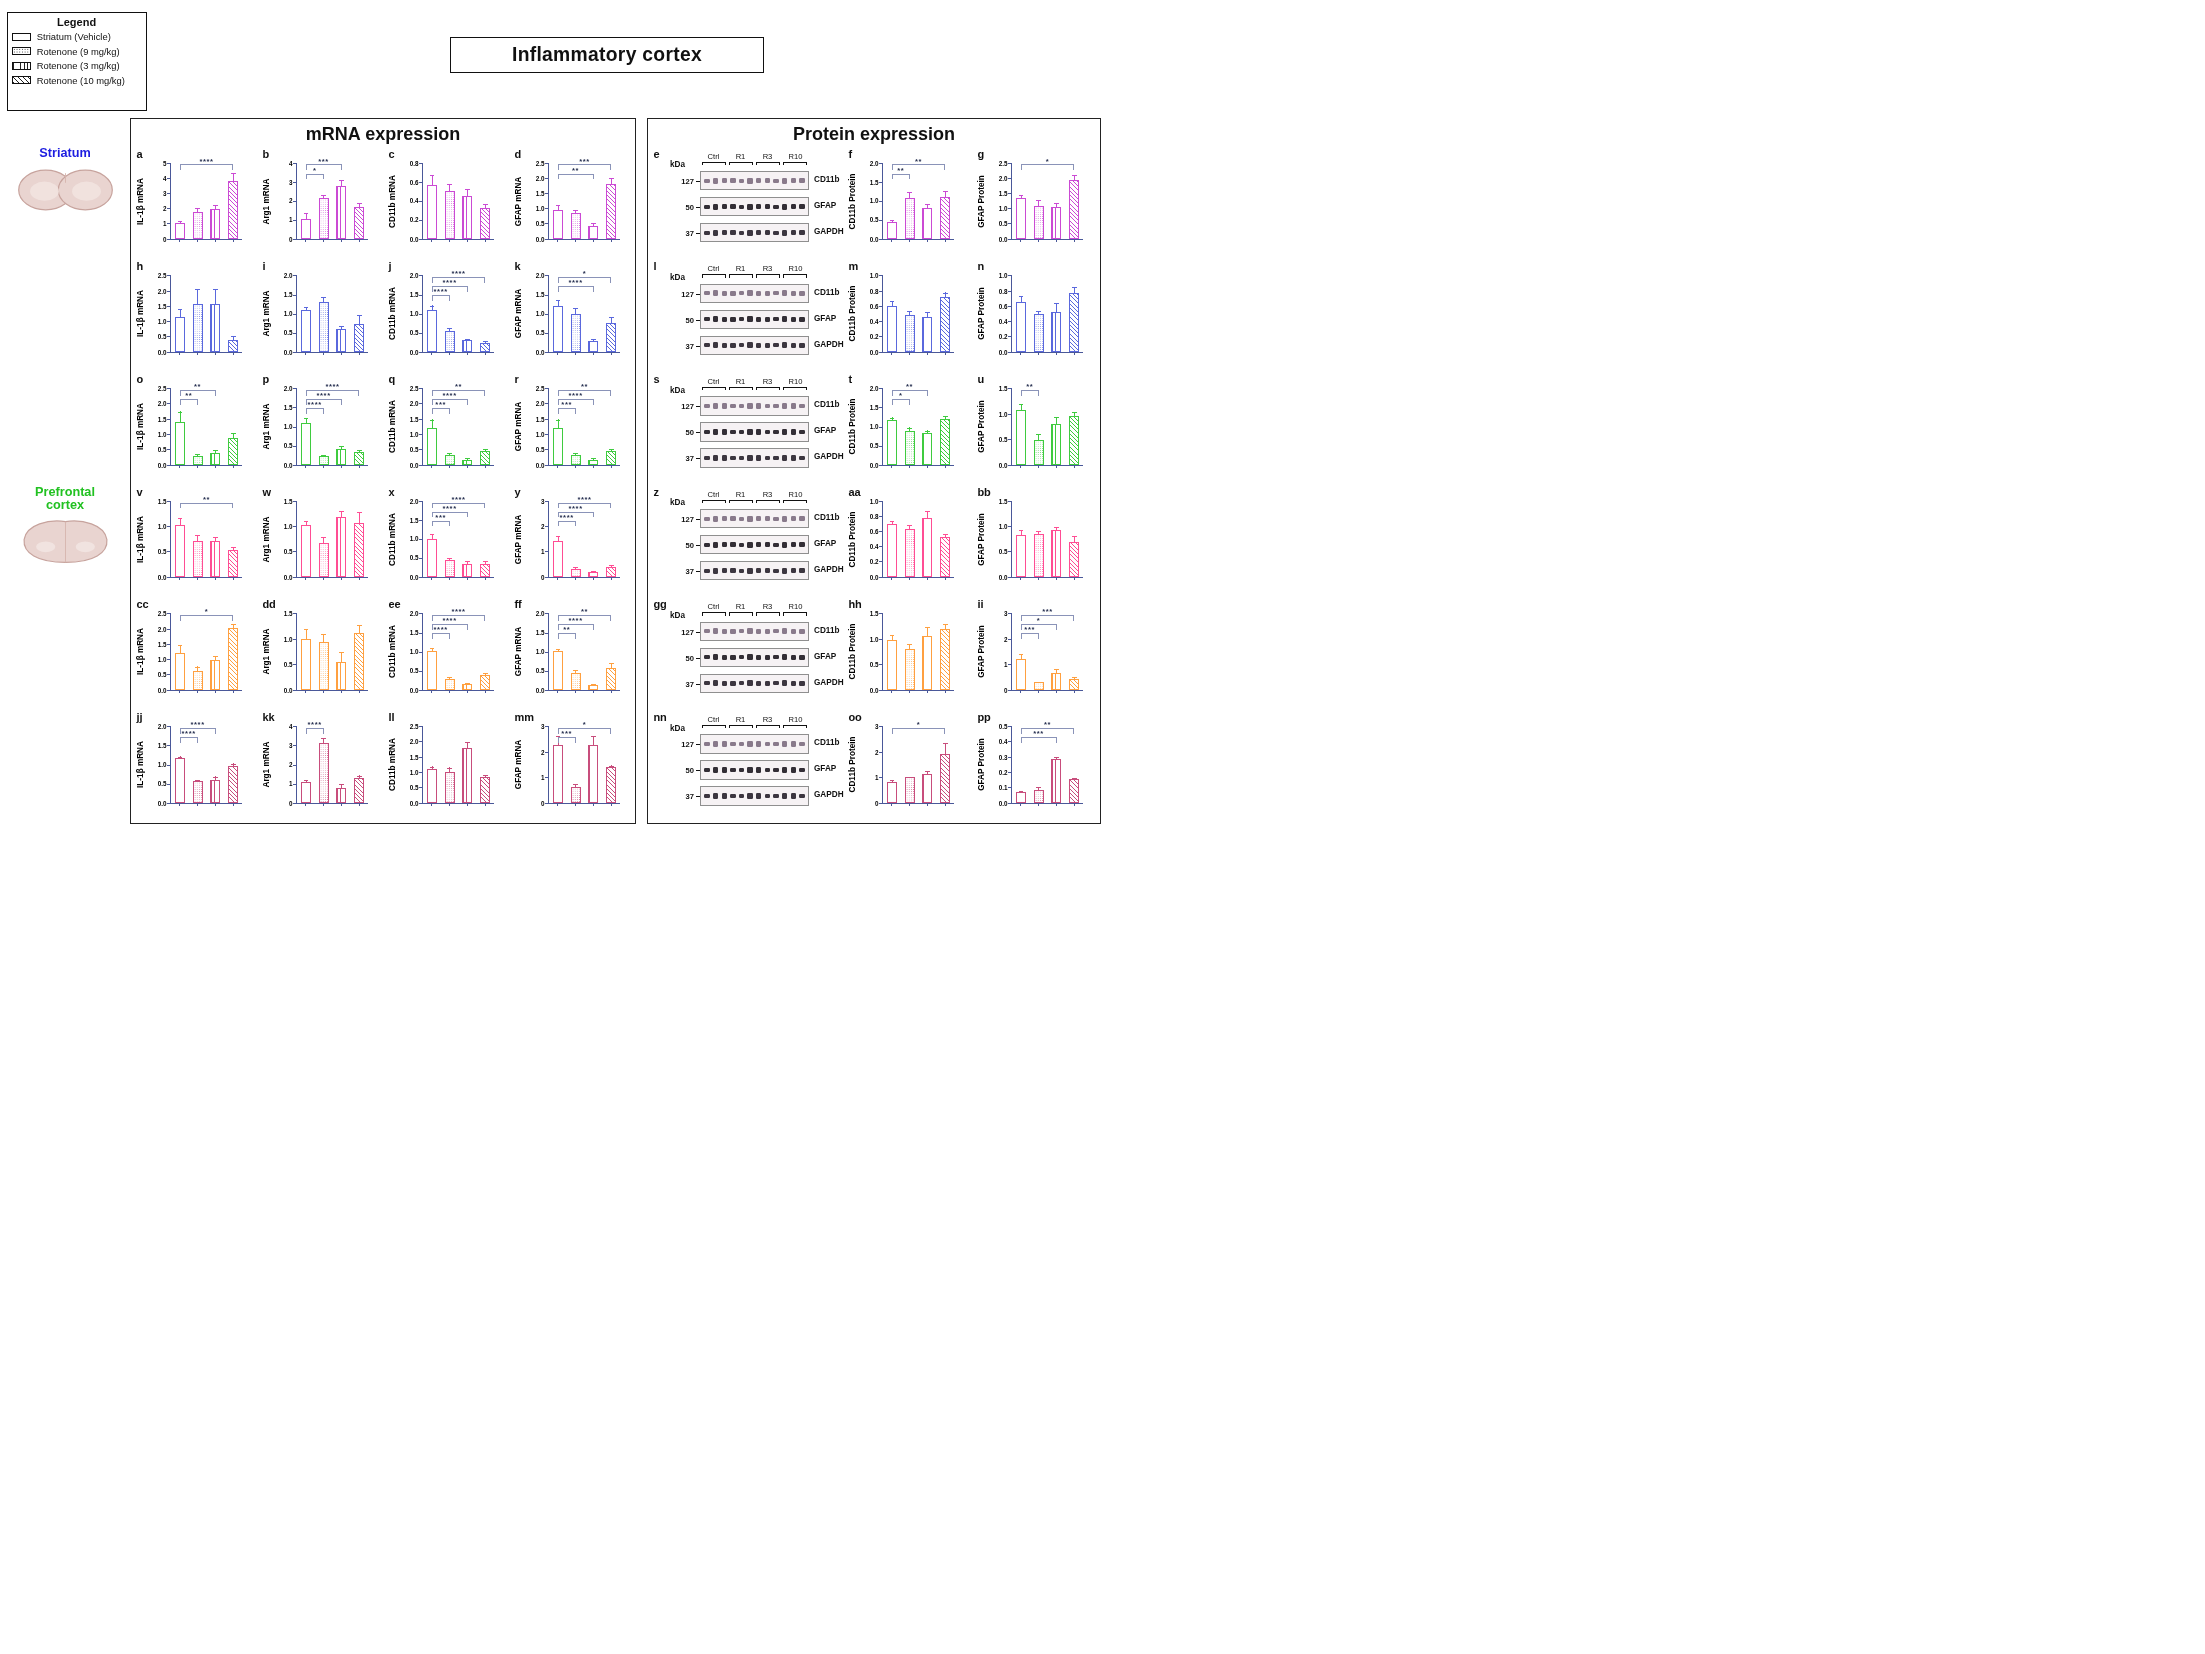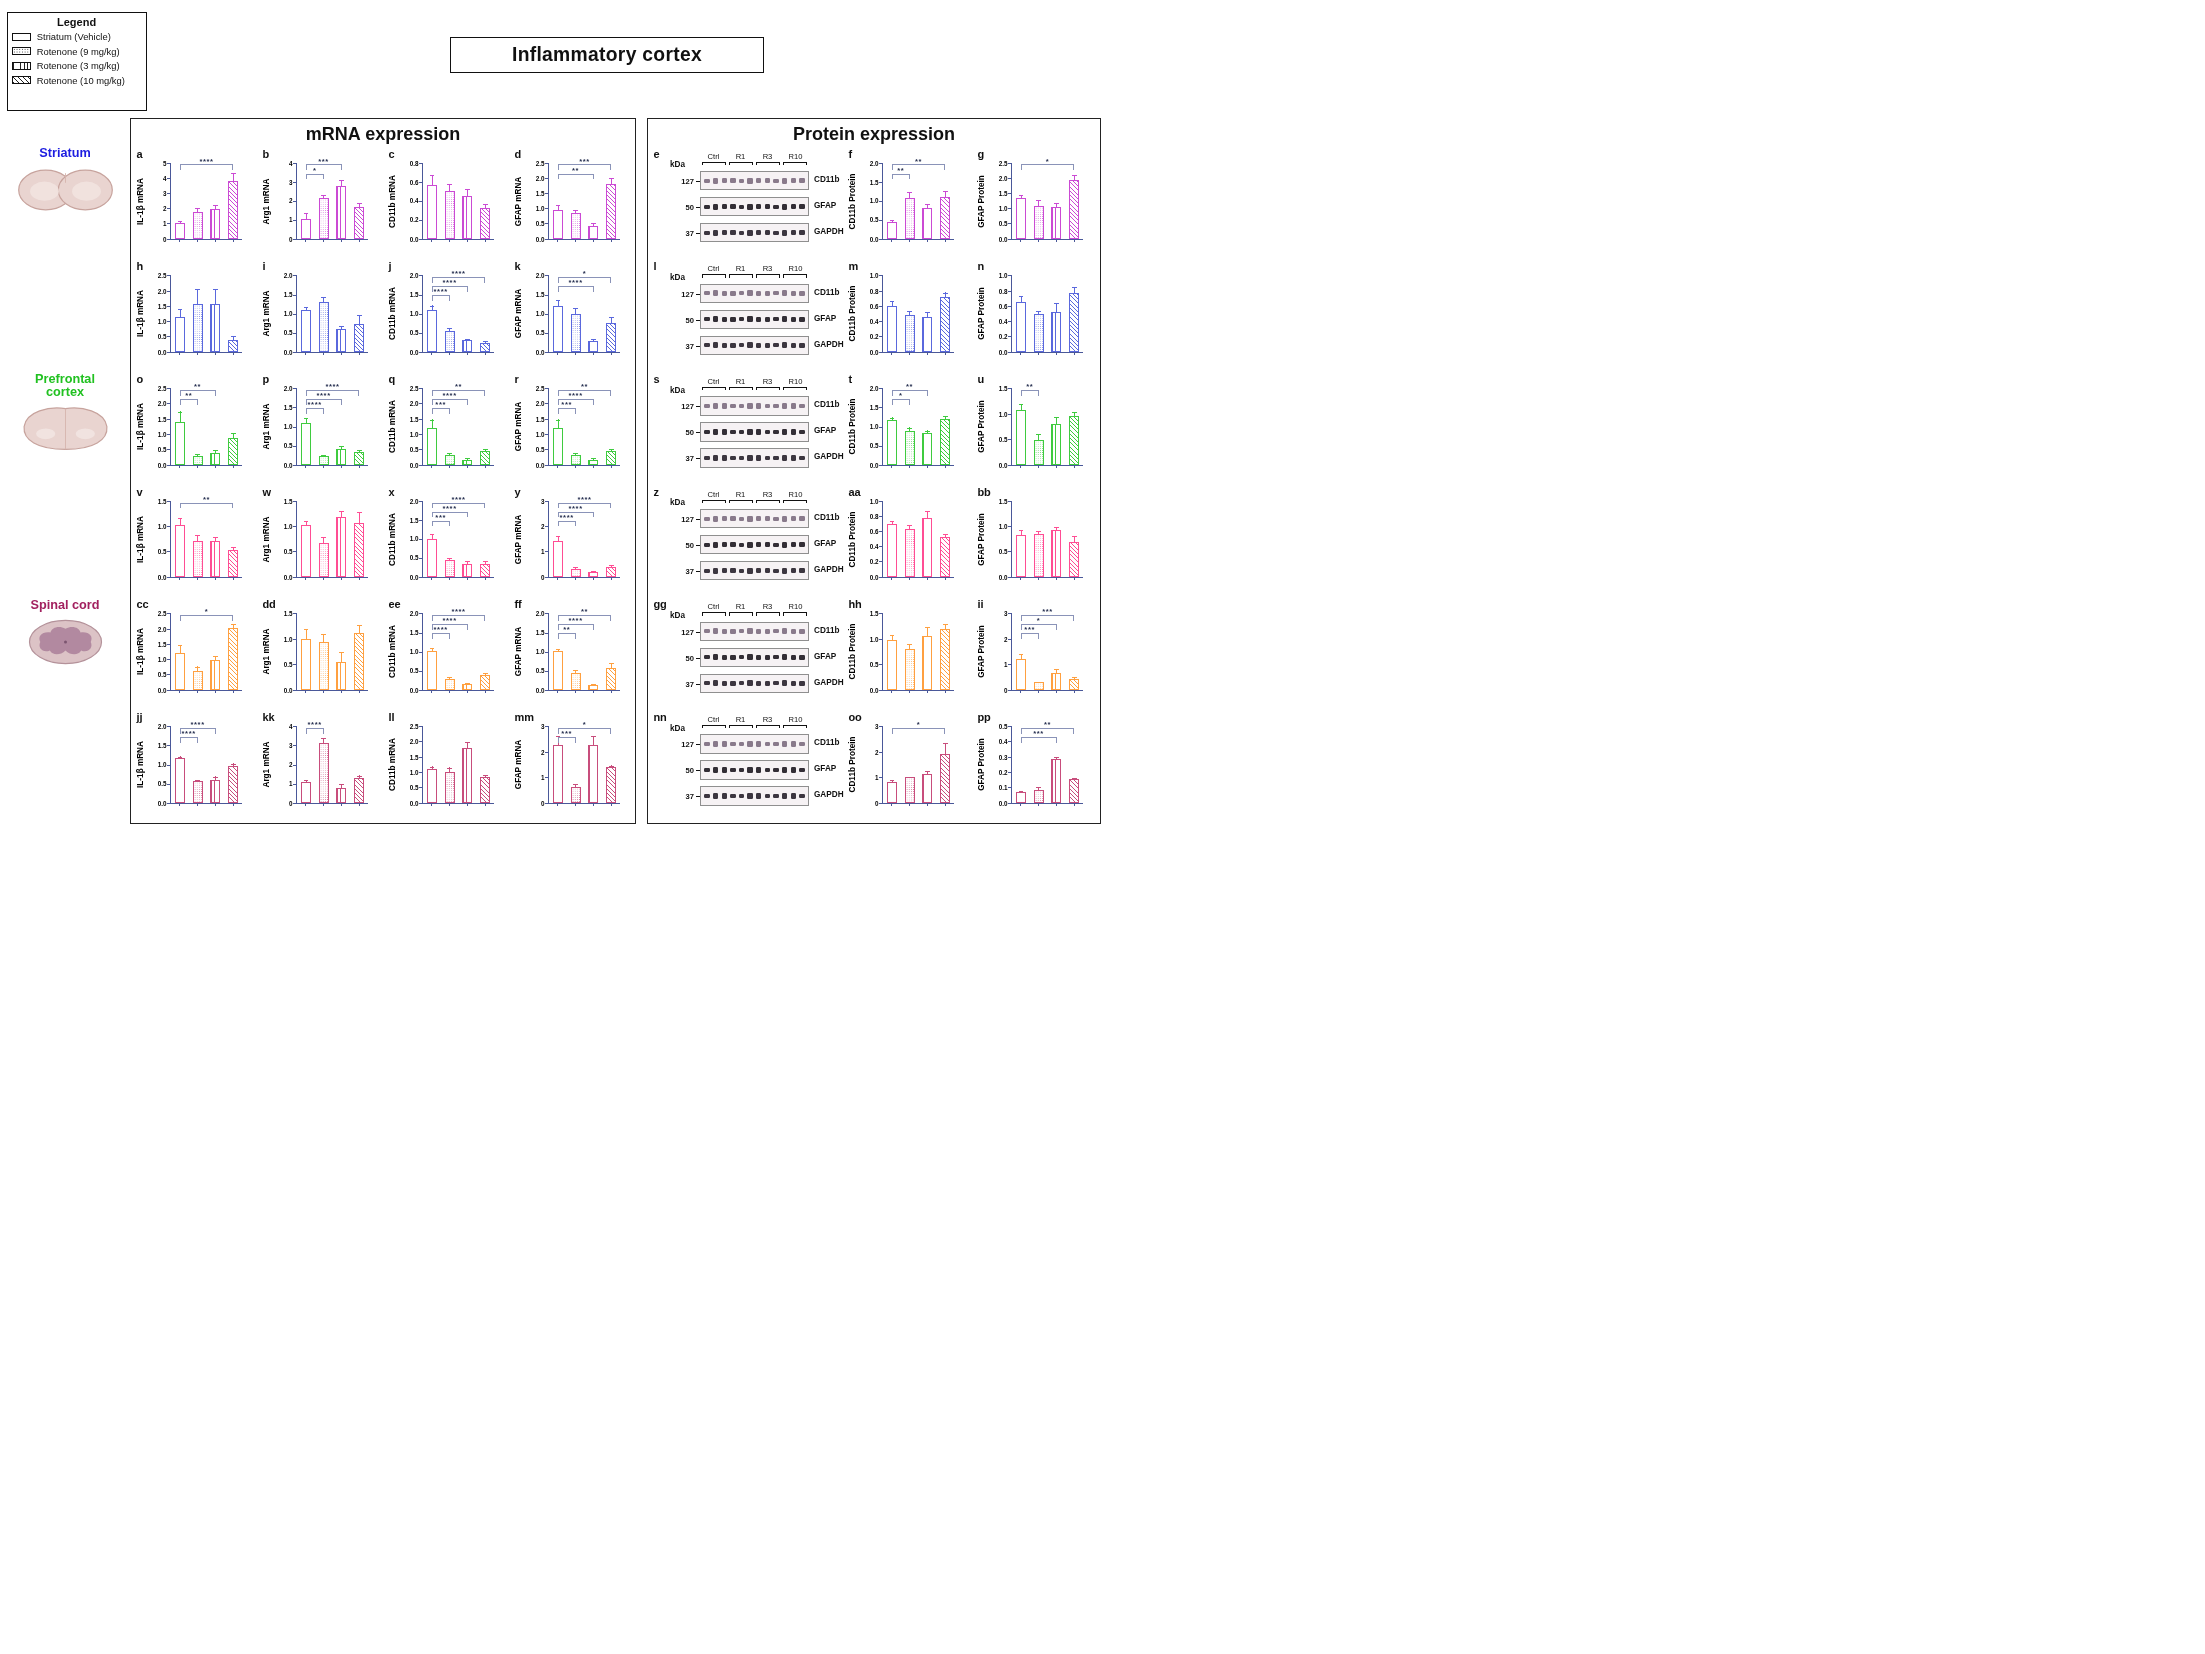--- a/index.html
+++ b/index.html
@@ -96,28 +96,20 @@
       </div>
       <div class="region-block">
         <div class="region-label" style="color: rgb(33, 193, 33); width: 85px;">Prefrontal cortex</div>
         <div><svg width="103" height="60" viewBox="0 0 170 100" xmlns="http://www.w3.org/2000/svg">
             <path d="M85,16 C58,12 20,20 16,46 C14,68 38,84 85,84 C132,84 156,68 154,46 C150,20 112,12 85,16 Z" fill="#e9d4d0" stroke="#c7a39d" stroke-width="2"></path>
             <path d="M85,16 v68" stroke="#d6b4ae" stroke-width="1.5"></path>
             <ellipse cx="52" cy="58" rx="16" ry="9" fill="#f2e4e1" opacity="0.9"></ellipse>
             <ellipse cx="118" cy="58" rx="16" ry="9" fill="#f2e4e1" opacity="0.9"></ellipse>
           </svg></div>
       </div>
-      <div class="region-block">
-        <div class="region-label" style="color: rgb(162, 32, 95);">Spinal cord</div>
-        <div><svg width="103" height="60" viewBox="0 0 170 100" xmlns="http://www.w3.org/2000/svg">
-            <ellipse cx="85" cy="50" rx="60" ry="36" fill="#dcc3c6" stroke="#b4929a" stroke-width="2"></ellipse>
-            <path d="M85,28 C74,22 62,26 60,34 C46,32 38,40 43,50 C38,60 48,69 59,64 C63,72 76,73 85,64 C94,73 107,72 111,64 C122,69 132,60 127,50 C132,40 124,32 110,34 C108,26 96,22 85,28 Z" fill="#aa7f99" opacity="0.85"></path>
-            <circle cx="85" cy="50" r="2.5" fill="#7c5570"></circle>
-          </svg></div>
-      </div>
     </div>
 
   <div class="section-box" id="mrna-box">
     <div class="section-title">mRNA expression</div>
     <div class="rows" id="mrna-rows">
         <div class="row">
           <div class="chart-cell">
             <div class="panel-letter">a</div>
             <div class="plot">
               <div class="ylab">

